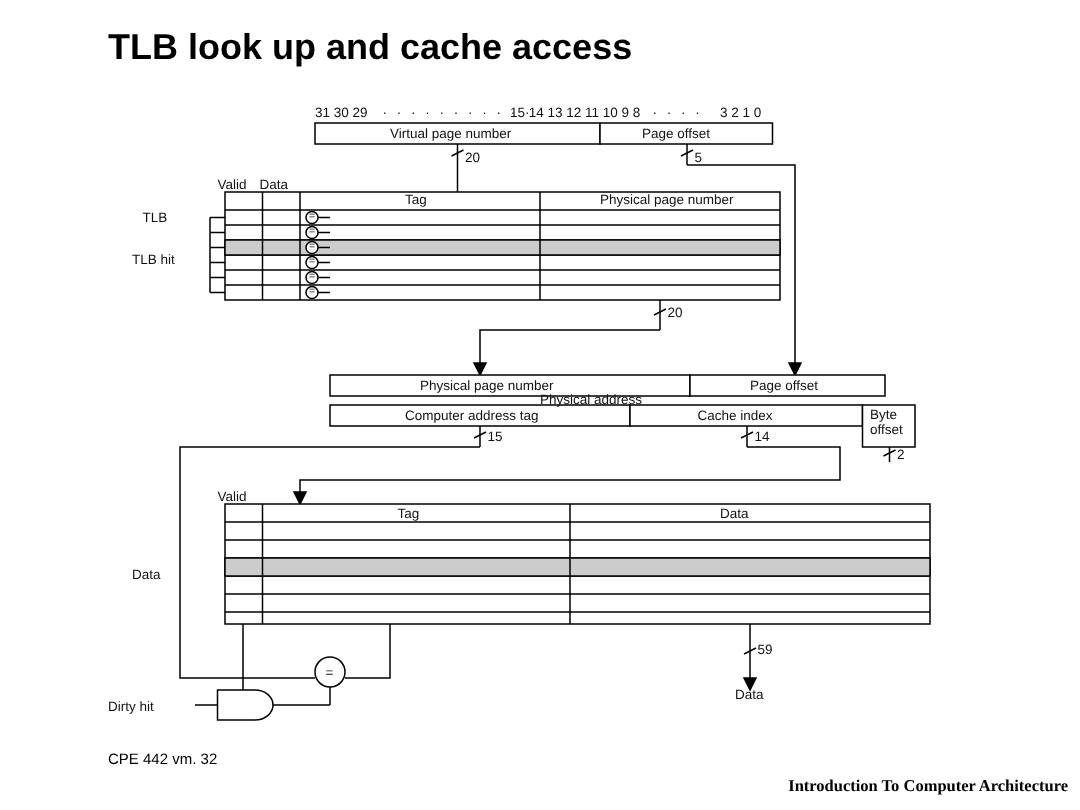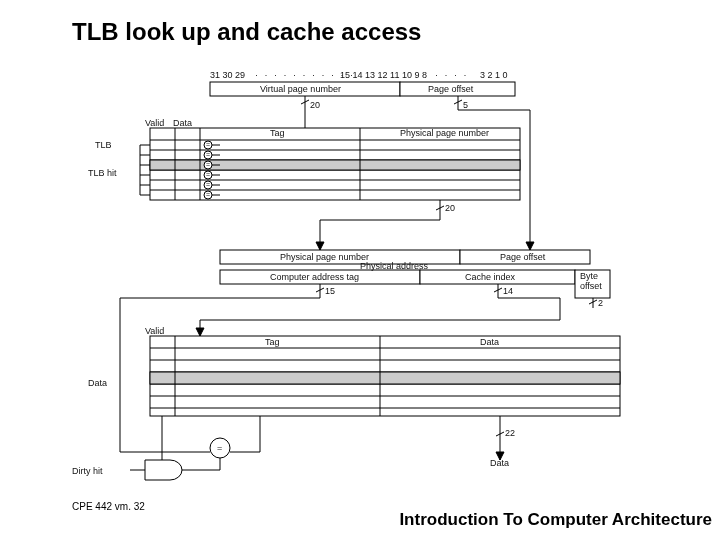--- a/index.html
+++ b/index.html
@@ -24,23 +24,23 @@
     position: absolute;
     bottom: 28px;
     left: 72px;
     font-size: 10px;
     color: #000;
   }
   .footer-right {
     position: absolute;
     bottom: 10px;
     right: 8px;
-    font-size: 17px;
+    font-size: 11px;
     font-weight: bold;
-    font-family: Liberation Sans, sans-serif;
+    font-family: Liberation Serif, serif;
     color: #000;
   }
   .diagram {
     position: absolute;
     top: 60px;
     left: 60px;
     width: 600px;
     height: 430px;
   }
   .lbl {
@@ -210,19 +210,19 @@
   <span class="lbl" style="top:226px; left:265px">15</span>
   <span class="lbl" style="top:226px; left:443px">14</span>
   <span class="lbl" style="top:238px; left:538px">2</span>
 
   <span class="lbl" style="top:266px; left:85px">Valid</span>
   <span class="lbl" style="top:277px; left:205px">Tag</span>
   <span class="lbl" style="top:277px; left:420px">Data</span>
   <span class="lbl" style="top:318px; left:28px">Data</span>
   <span class="lbl" style="top:383px; left:157px">=</span>
   <span class="lbl" style="top:406px; left:12px">Dirty hit</span>
-  <span class="lbl" style="top:368px; left:445px">22</span>
+  <span class="lbl" style="top:368px; left:445px">59</span>
   <span class="lbl" style="top:398px; left:430px">Data</span>
 
 </div>
 
 <div class="footer-left">CPE 442 vm. 32</div>
 <div class="footer-right">Introduction To Computer Architecture</div>
 
 </body></html>

